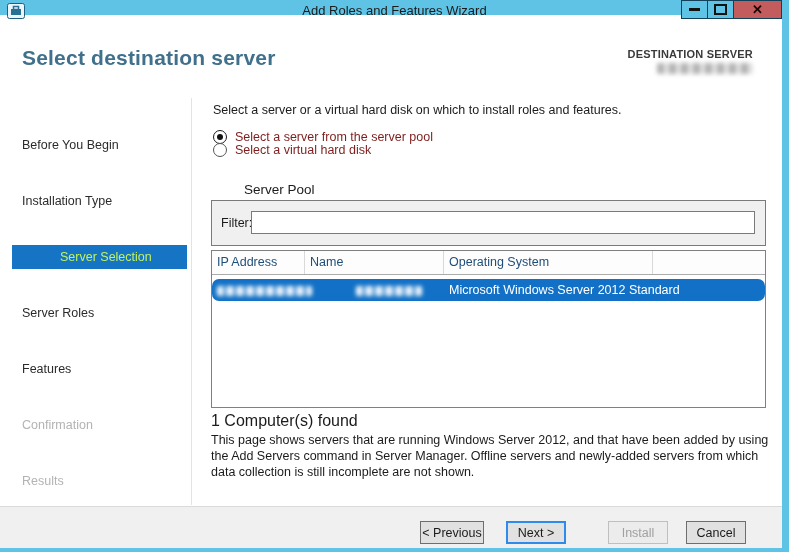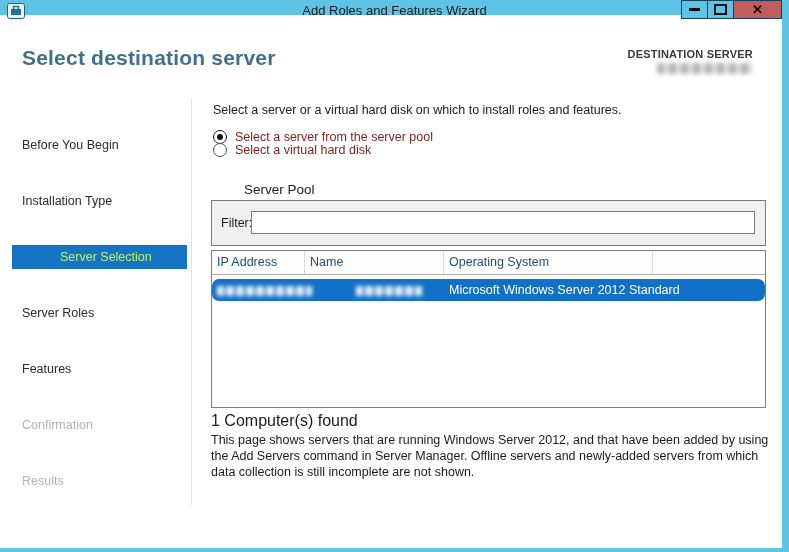--- a/index.html
+++ b/index.html
@@ -203,17 +203,23 @@
       <div class="td c-name"><span class="blur-blob name-blob"></span></div>
       <div class="td c-ip"><span class="blur-blob ip-blob"></span></div>
       <div class="td c-os">Microsoft Windows Server 2012 Standard</div>
     </div>
   </div>
 
   <div class="count-text">1 Computer(s) found</div>
 
   <div class="description">This page shows servers that are running Windows Server 2012, and that have been added by using the Add Servers command in Server Manager. Offline servers and newly-added servers from which data collection is still incomplete are not shown.</div>
 
+  <div class="footer">
+    <button class="fbtn prev">&lt; Previous</button>
+    <button class="fbtn next">Next &gt;</button>
+    <button class="fbtn install">Install</button>
+    <button class="fbtn cancel">Cancel</button>
+  </div>
 
   <div class="edge-right"></div>
   <div class="edge-bottom"></div>
 
 </div>
 
 </body></html>

